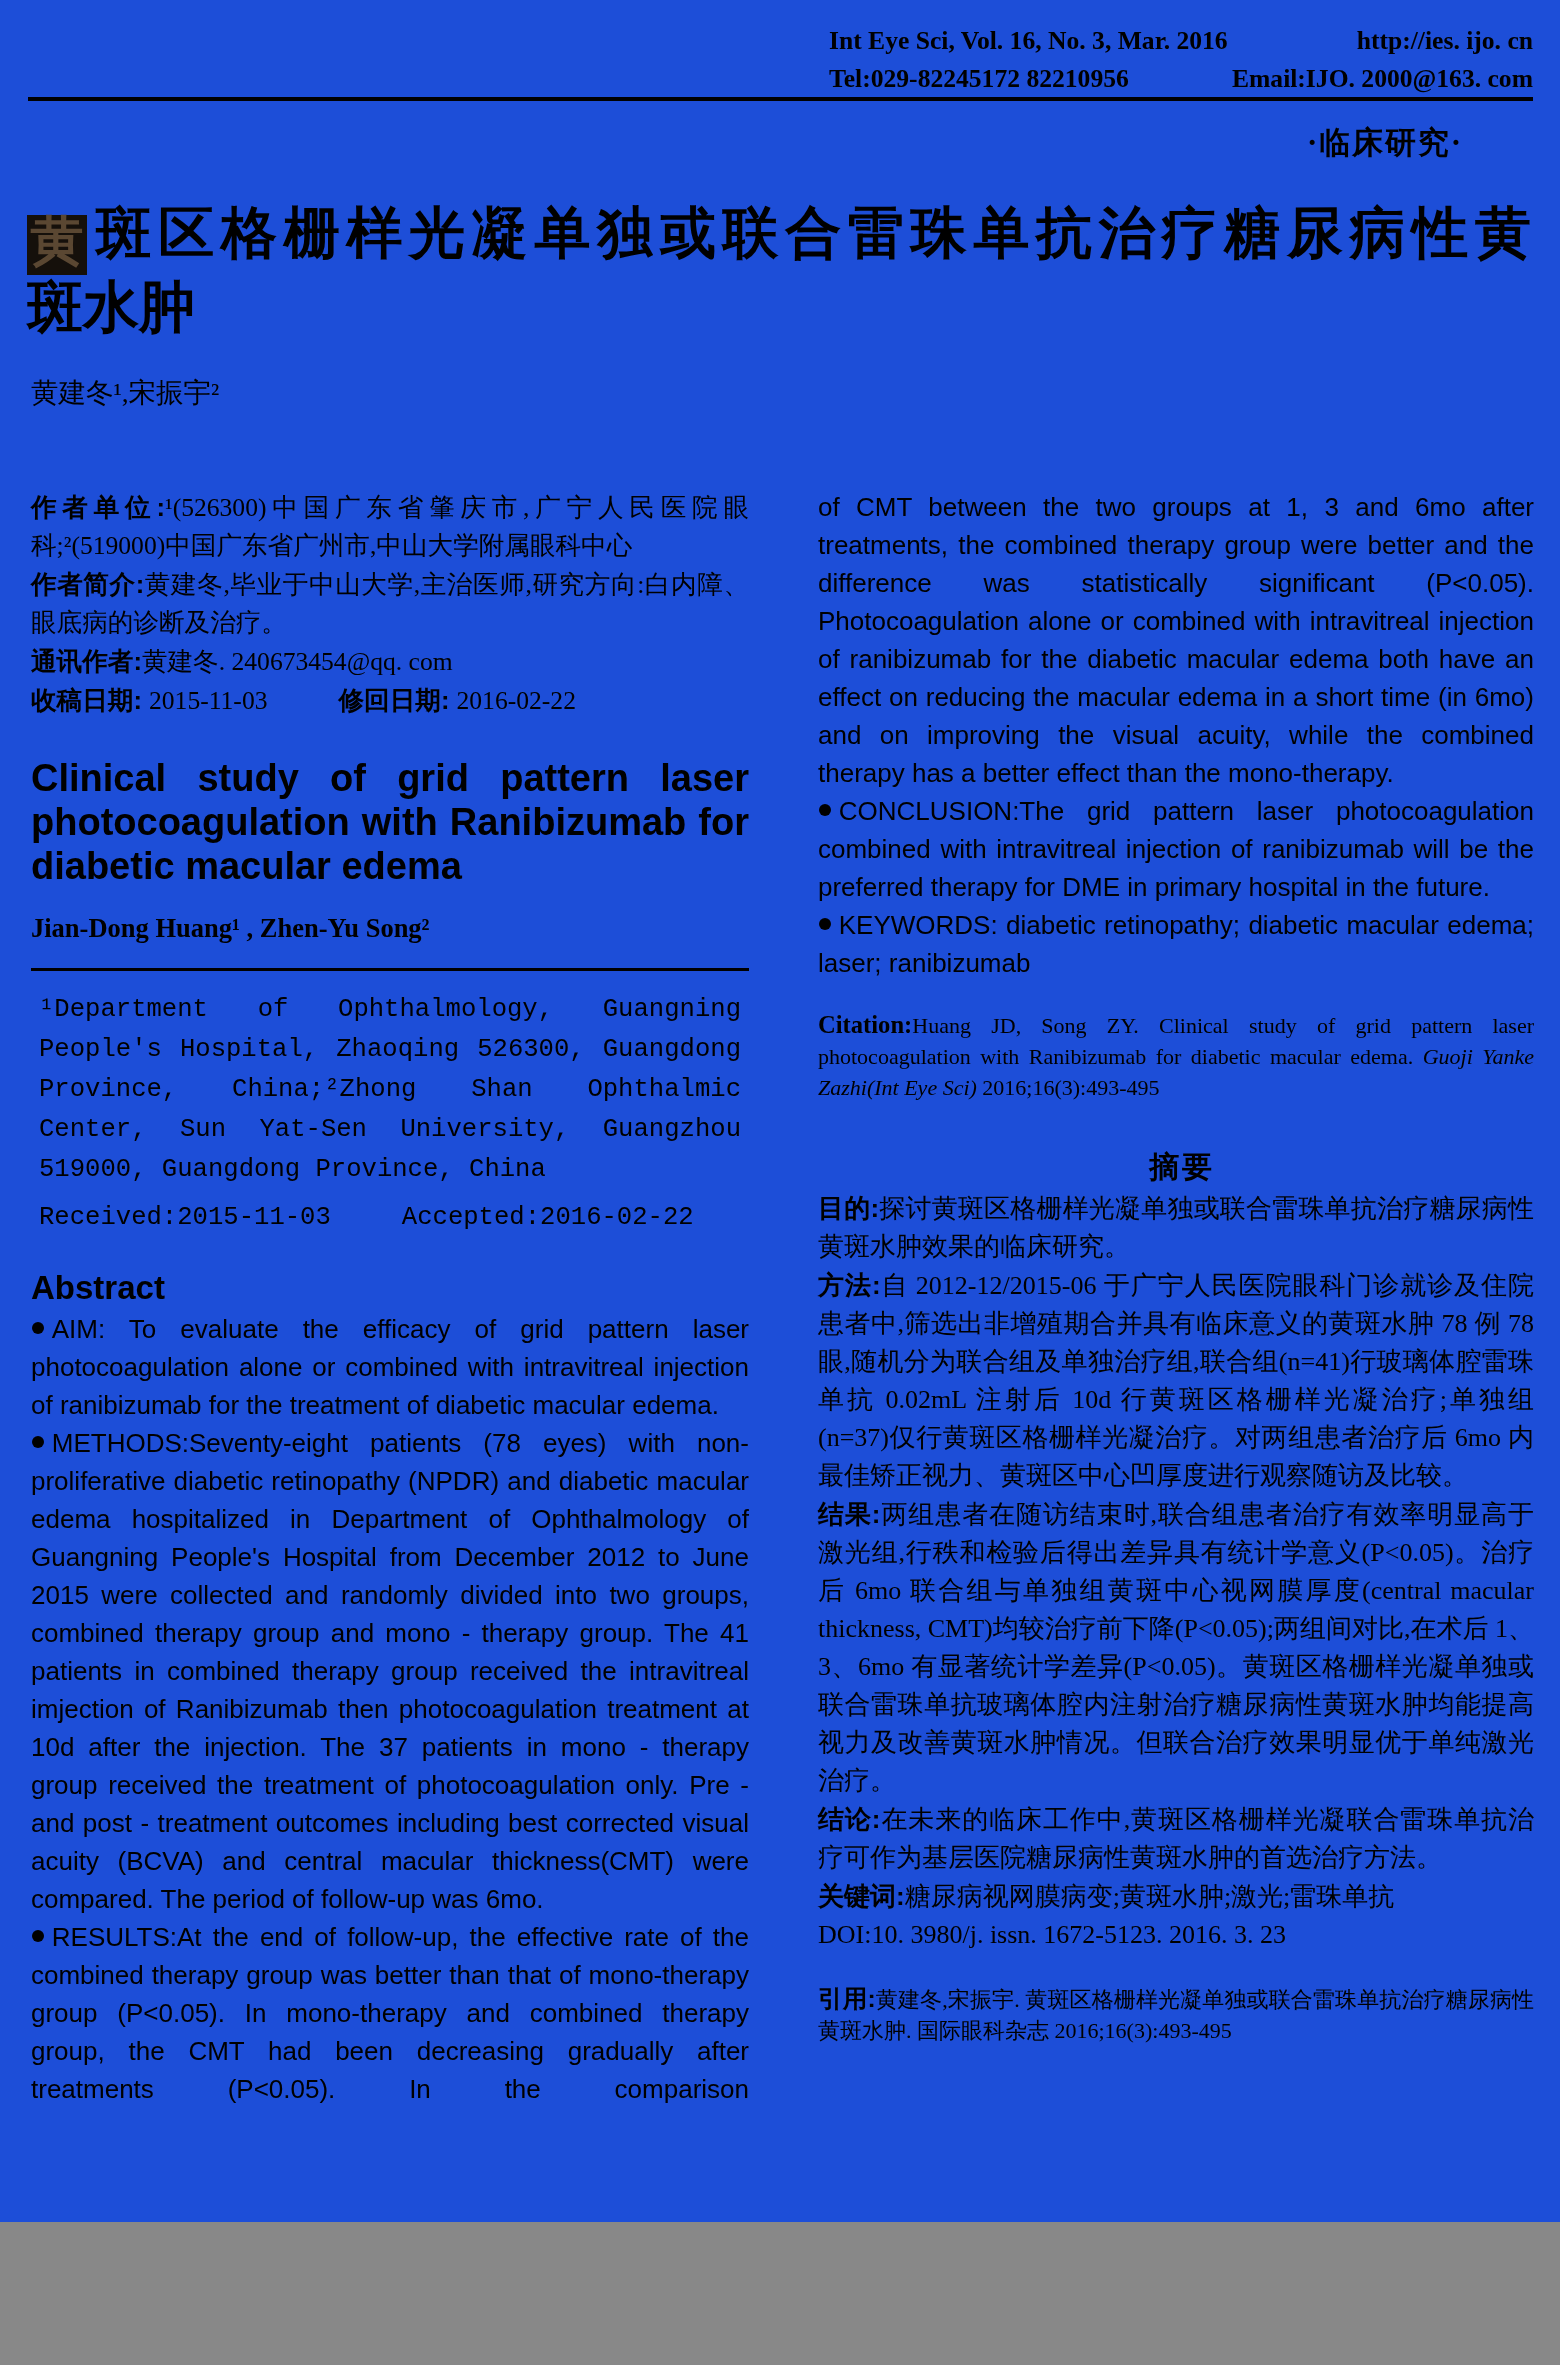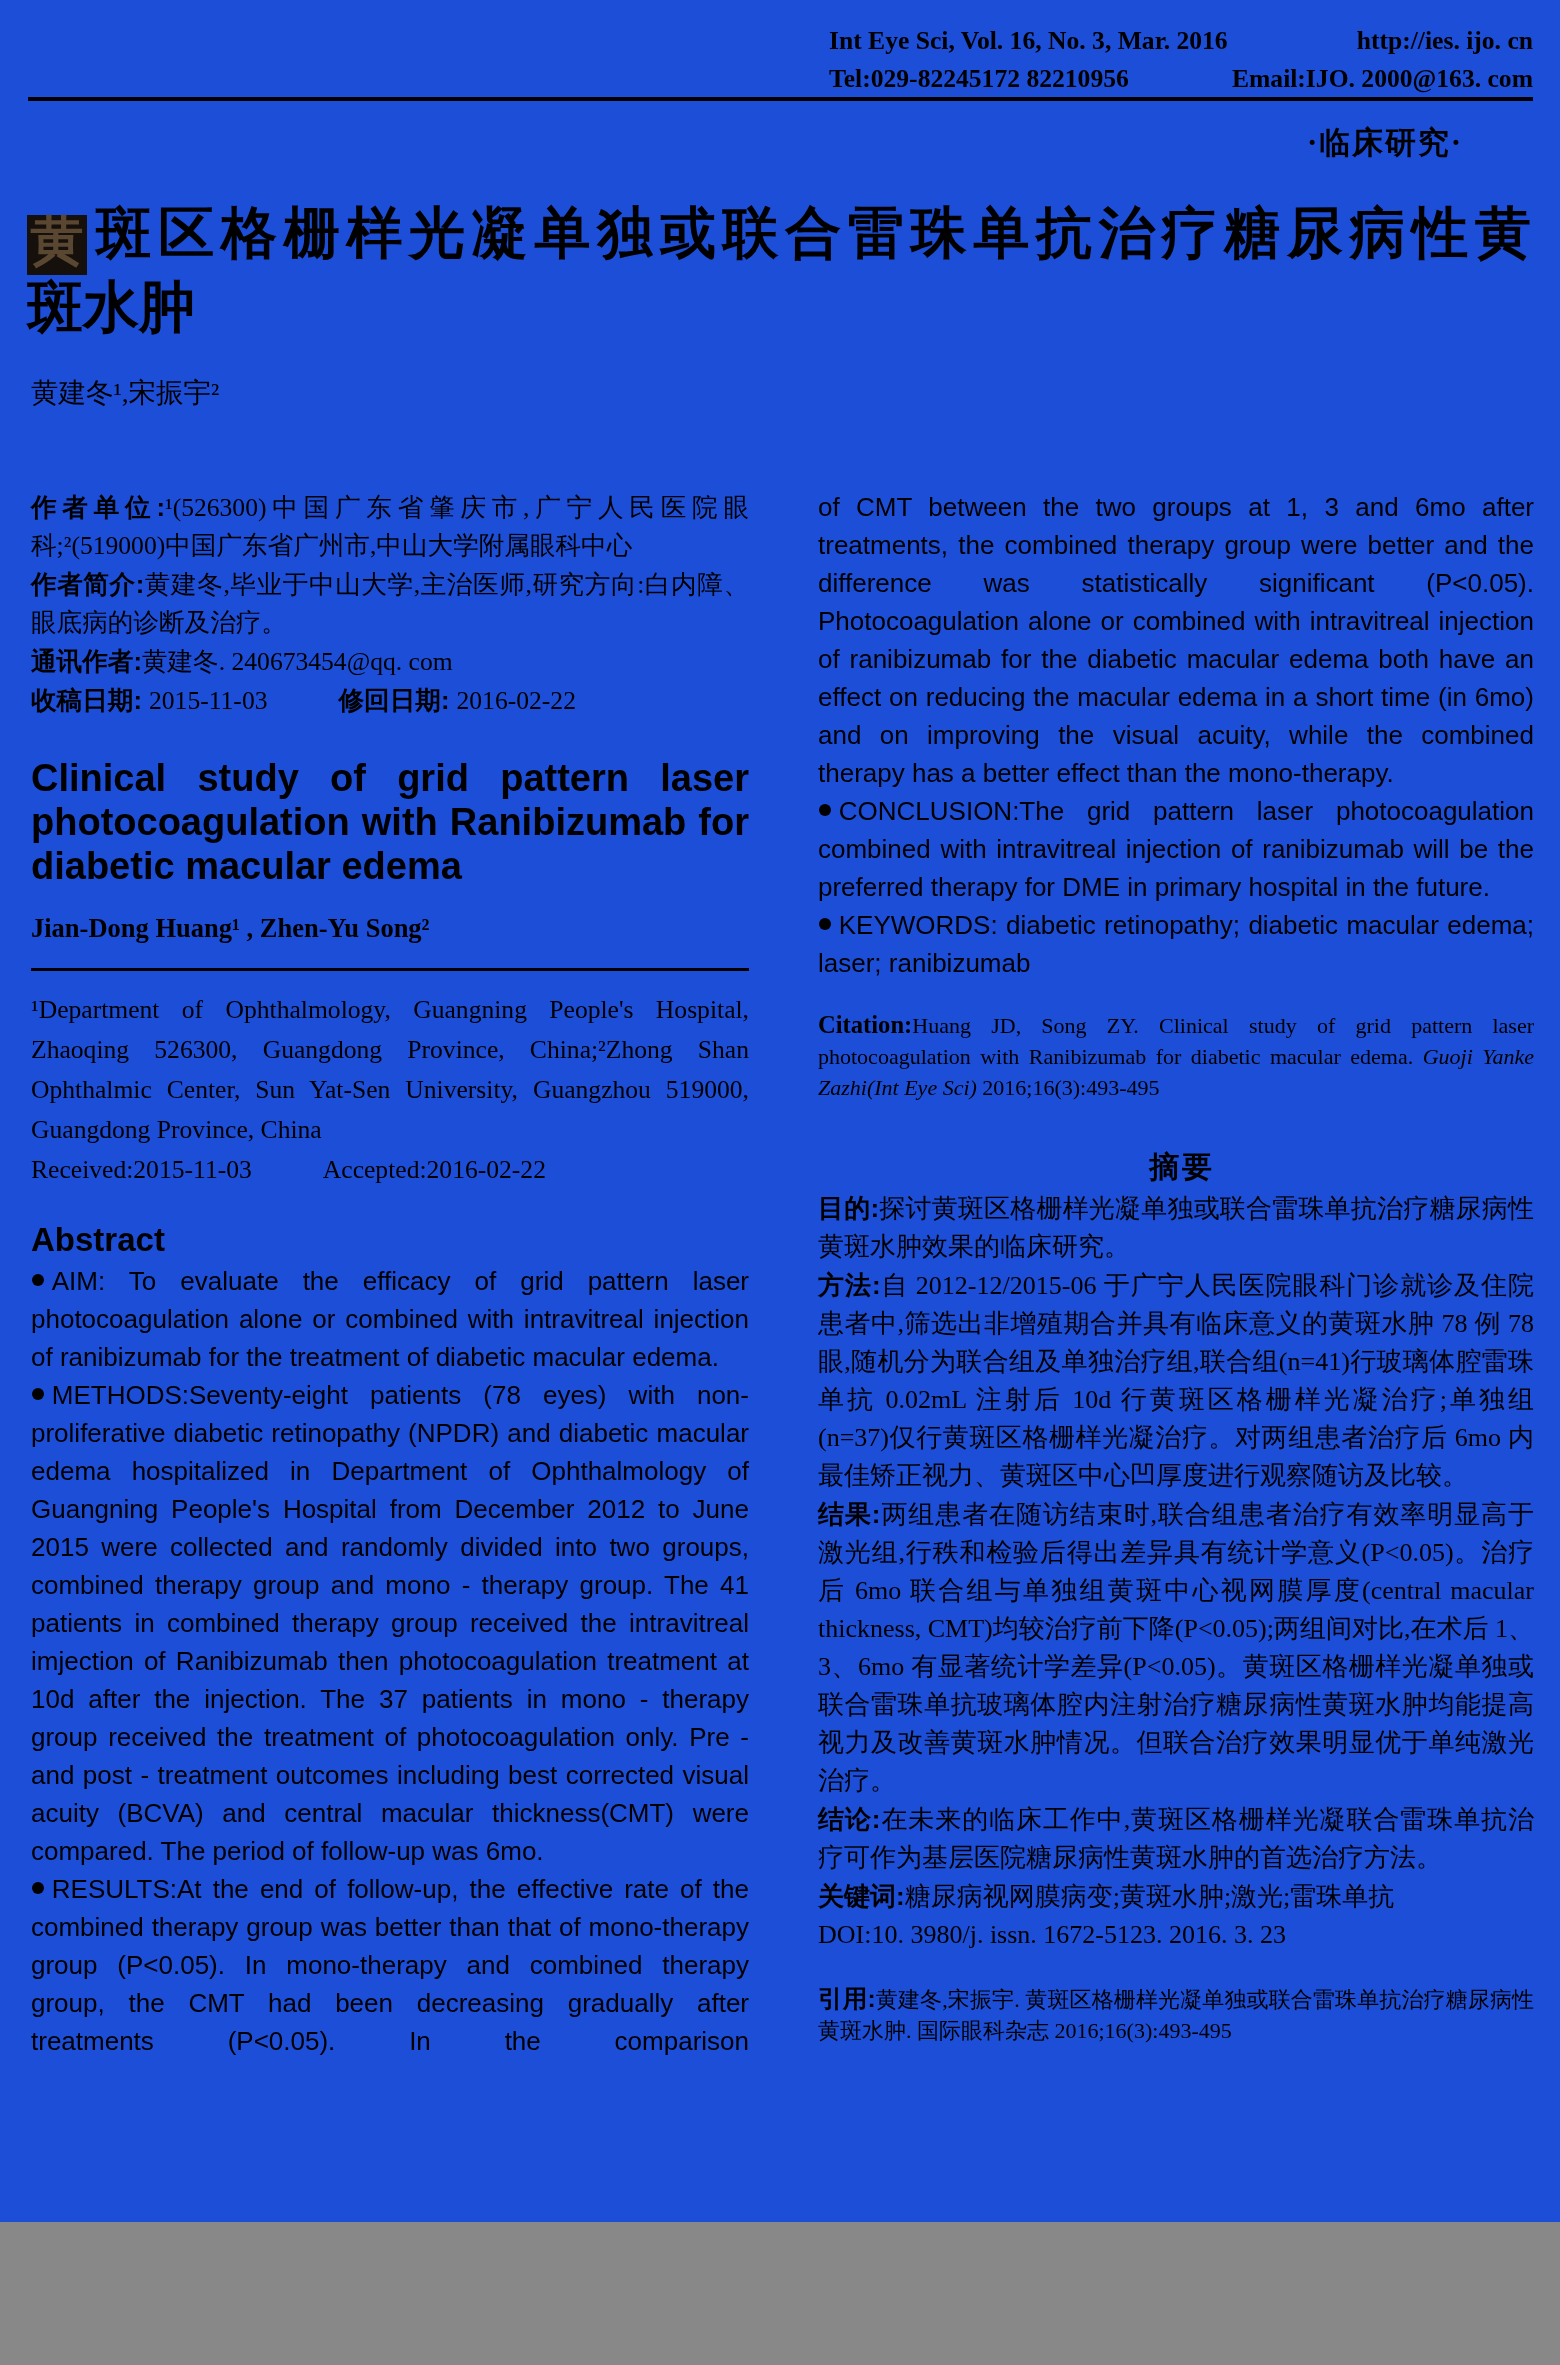--- a/index.html
+++ b/index.html
@@ -69,22 +69,22 @@
   .jl { text-align: justify; text-align-last: justify; }
   .en-authors {
     margin-top: 24px;
     font-family: "Liberation Serif", "DejaVu Serif", serif;
     font-weight: bold; font-size: 26.5px; line-height: 33px;
   }
   .rule-thin { margin-top: 23px; height: 2.8px; background: #000; }
 
   
   .enp {
-    font-family: Liberation Serif, serif;
-    font-size: 25.6px; line-height: 40px; text-align: justify; margin: 0;
+    font-family: Liberation Mono, monospace;
+    font-size: 25.6px; line-height: 40px; text-align: justify; margin: 8px;
   }
   .aff { margin-top: 19px; }
   .enlabel { font-weight: bold; }
 
   
   .abs-h {
     margin: 28px 0 0 0;
     font-family: "Liberation Sans", "DejaVu Sans", sans-serif;
     font-weight: bold; font-size: 33px; line-height: 44px;
   }

